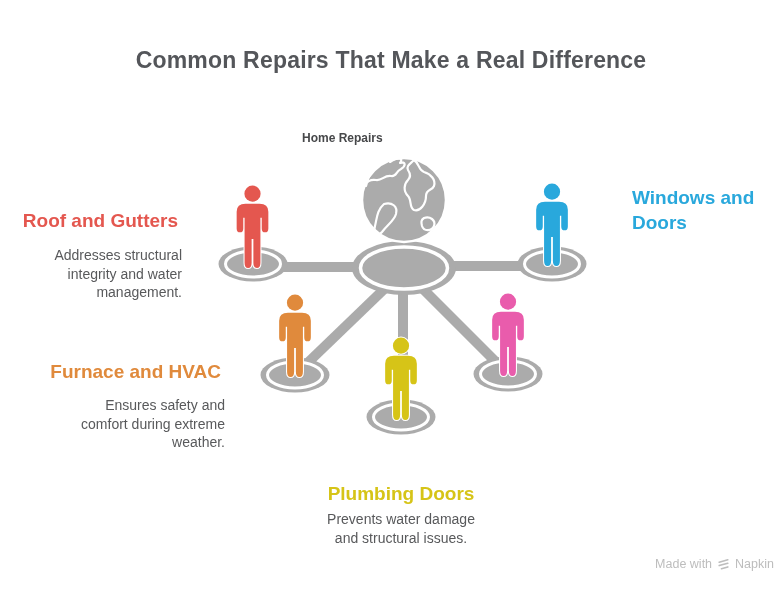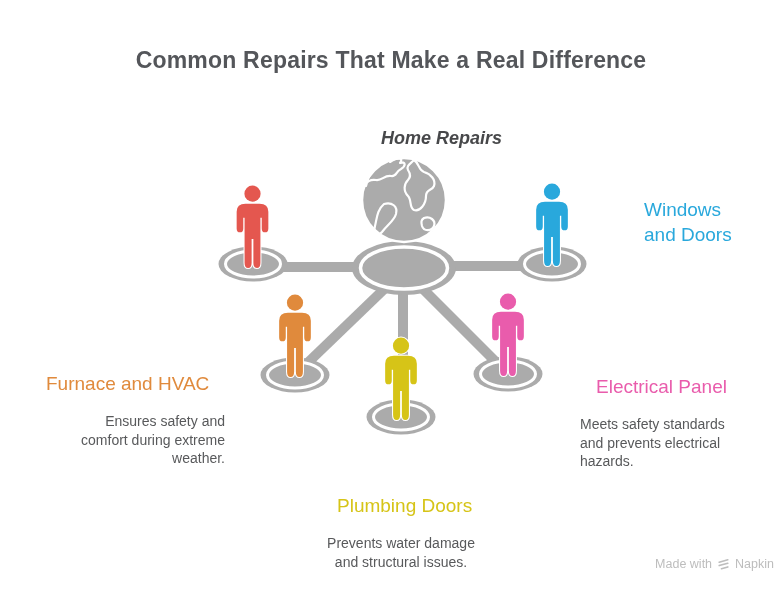--- a/index.html
+++ b/index.html
@@ -6,32 +6,32 @@
   .canvas{
     position:relative;width:782px;height:594px;background:#ffffff;overflow:hidden;
     font-family:"Liberation Sans","DejaVu Sans",sans-serif;
   }
   .title{
     position:absolute;top:45px;left:0;width:782px;text-align:center;
     font-size:23px;font-weight:bold;line-height:30px;color:var(--title_text);
     letter-spacing:.2px;
   }
   .center-label{
-    position:absolute;top:127px;left:302px;width:200px;text-align:right;
-    font-size:18px;font-weight:bold;line-height:22px;color:var(--center_text);font-style:italic;
+    position:absolute;top:127px;left:302px;width:200px;text-align:left;
+    font-size:12px;font-weight:bold;line-height:22px;color:var(--center_text);
   }
   svg.diagram{position:absolute;left:0;top:0;}
   .g-fill{fill:var(--gray);}
   .g-line{stroke:var(--gray);stroke-width:10;}
   .white-ring{fill:none;stroke:#ffffff;}
   .p-red{fill:var(--red);}  .p-cyan{fill:var(--cyan);}
   .p-orange{fill:var(--orange);}  .p-yellow{fill:var(--yellow);}
   .p-pink{fill:var(--pink);}
   .block{position:absolute;}
-  .block h3{margin:16px;font-size:19px;font-weight:normal;line-height:25px;}
+  .block h3{margin:4px;font-size:19px;font-weight:bold;line-height:25px;}
   .block p{margin:0;font-size:14px;line-height:18.5px;color:var(--body_text);}
   .nowrap{white-space:nowrap;}
   .align-r{text-align:right;}
   .align-l{text-align:left;}
   .align-c{text-align:center;}
   .b-roof{left:10px;top:204px;width:172px;}
   .b-roof p{margin-top:13px;}
   .h-roof{color:var(--red);}
   .b-windows{left:628px;top:181px;width:140px;}
   .b-windows p{margin-top:9px;}
@@ -103,34 +103,34 @@
     <use href="#platform" transform="translate(401,417)"></use>
     <use href="#platform" transform="translate(508,374)"></use>
 
     <use href="#person" class="p-red" transform="translate(226.1,184.4) scale(0.88)"></use>
     <use href="#person" class="p-cyan" transform="translate(525.6,182.4) scale(0.88)"></use>
     <use href="#person" class="p-orange" transform="translate(268.6,293.4) scale(0.88)"></use>
     <use href="#person" class="p-yellow" transform="translate(374.6,336.4) scale(0.88)"></use>
     <use href="#person" class="p-pink" transform="translate(481.6,292.4) scale(0.88)"></use>
   </svg>
 
+  <div class="block b-roof align-r">
+    <h3 class="h-roof nowrap">Roof and Gutters</h3>
+    <p>Addresses structural integrity and water management.</p>
+  </div>
 
   <div class="block b-windows align-l">
     <h3 class="h-windows">Windows and Doors</h3>
   </div>
 
   <div class="block b-furnace align-r">
     <h3 class="h-furnace nowrap">Furnace and HVAC</h3>
     <p>Ensures safety and comfort during extreme weather.</p>
   </div>
 
-  <div class="block b-electrical align-l">
-    <h3 class="h-electrical nowrap">Electrical Panel</h3>
-    <p>Meets safety standards and prevents electrical hazards.</p>
-  </div>
 
   <div class="block b-plumbing align-c">
     <h3 class="h-plumbing nowrap">Plumbing Doors</h3>
     <p>Prevents water damage and structural issues.</p>
   </div>
 
   <a class="watermark">
     <span>Made with</span>
     <svg class="napkin-icon" width="13" height="13" viewBox="0 0 13 13">
       <g stroke="#BDBDBD" stroke-width="1.6" stroke-linecap="round">

